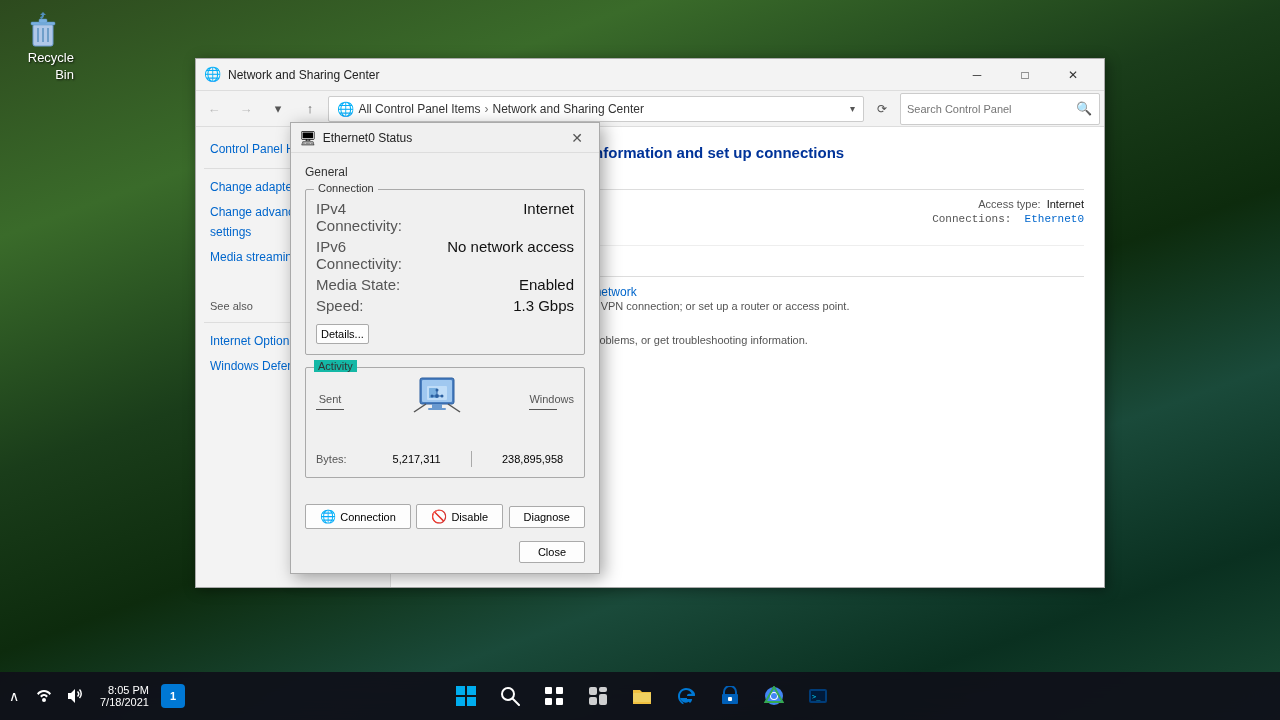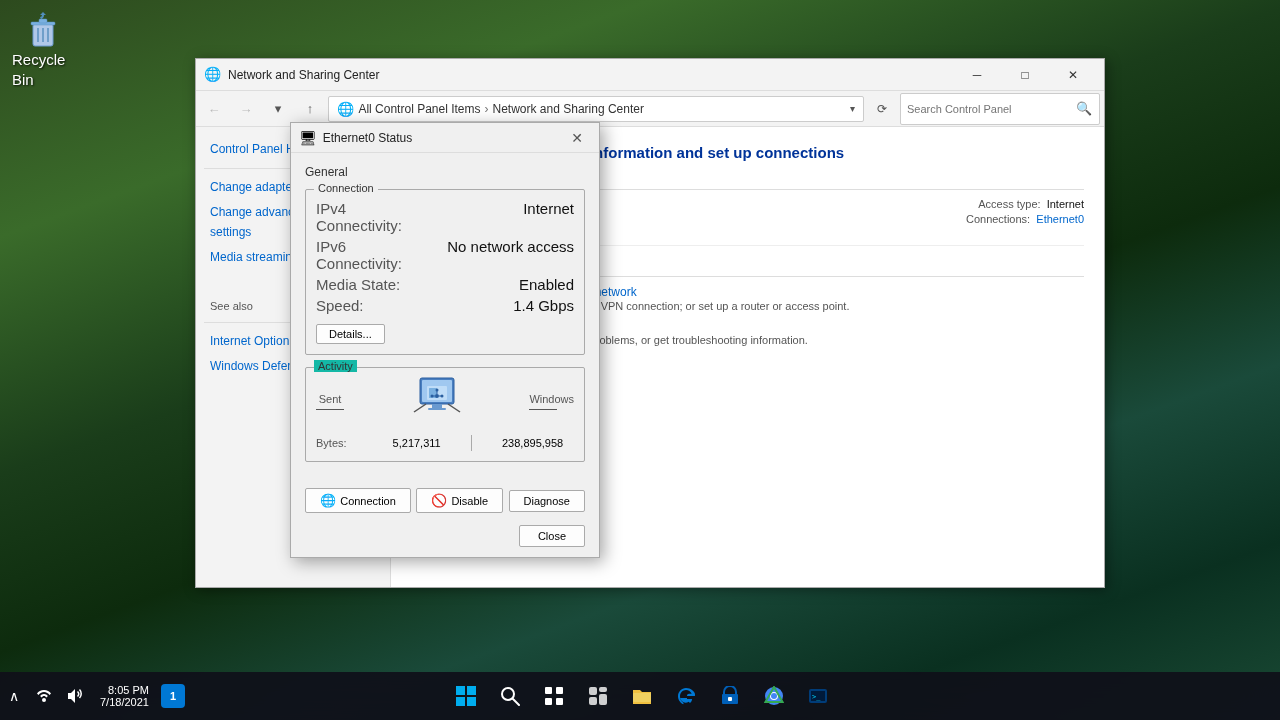--- a/index.html
+++ b/index.html
@@ -33,22 +33,22 @@
       padding: 4px;
       border-radius: 4px;
     }
     .desktop-icon .icon-img {
       width: 36px;
       height: 36px;
       margin-bottom: 2px;
     }
     .desktop-icon .icon-label {
       color: white;
-      font-size: 15px;
-      text-align: left;
+      font-size: 13px;
+      text-align: right;
       text-shadow: 1px 1px 2px rgba(0,0,0,0.8);
       line-height: 1.3;
     }
 
     
     .taskbar {
       position: absolute;
       bottom: 0;
       left: 0;
       width: 1280px;
@@ -397,21 +397,21 @@
     .info-table tr td {
       font-size: 15px;
       padding: 2px 0;
       vertical-align: top;
     }
     .info-table tr td:first-child { color: #555; width: 120px; }
     .info-table tr td:last-child { color: #111; text-align: right; font-weight: 500; }
 
     .details-btn {
       margin-top: 8px;
-      padding: 3px 12px;
+      padding: 3px 4px;
       background: #fdfdfd;
       border: 1px solid #aaa;
       font-size: 11px;
       cursor: pointer;
       border-radius: 2px;
     }
 
     .activity-section {
       border: 1px solid #aaa;
       border-radius: 2px;
@@ -446,21 +446,21 @@
       background: #555;
       display: inline-block;
     }
     .network-adapter-icon {
       font-size: 30px;
     }
     .activity-bytes-row {
       display: flex;
       align-items: center;
       justify-content: space-between;
-      margin-top: 8px;
+      margin-top: 24px;
     }
     .bytes-label { font-size: 11px; color: #555; }
     .bytes-sent { font-size: 11px; width: 80px; text-align: right; padding-right: 8px; }
     .bytes-divider { width: 1px; height: 16px; background: #aaa; }
     .bytes-recv { font-size: 11px; width: 80px; text-align: left; padding-left: 8px; }
 
     .dialog-footer {
       display: flex;
       justify-content: space-between;
       align-items: center;
@@ -576,21 +576,21 @@
         <p class="section-header">View your active networks</p>
 
         <div class="network-row">
           <div class="network-icon">🌐</div>
           <div class="network-info">
             <div class="network-name">Network</div>
             <div class="network-type">Private network</div>
           </div>
           <div class="network-right">
             <div style="font-size:11px;color:#555;">Access type: &nbsp;<span style="color:#111;">Internet</span></div>
-            <div style="font-size:11px;color:#555;margin-top:3px;">
+            <div style="font-size:11px;color:#555;margin-top:3px;font-family:Liberation Mono, monospace;">
               <span>Connections:</span>
               &nbsp;<a style="color:#0066cc;cursor:pointer;text-decoration:none;">Ethernet0</a>
             </div>
           </div>
         </div>
 
         <p class="section-header">Change your network settings</p>
 
         <div class="action-row">
           <div class="action-icon">🔌</div>
@@ -634,21 +634,21 @@
             <tr>
               <td>IPv6 Connectivity:</td>
               <td>No network access</td>
             </tr>
             <tr>
               <td>Media State:</td>
               <td>Enabled</td>
             </tr>
             <tr>
               <td>Speed:</td>
-              <td>1.4 Gbps</td>
+              <td>1.3 Gbps</td>
             </tr>
           </tbody>
             </table>
           <button class="details-btn">Details...</button>
         </div>
 
         <div class="activity-section">
           <span class="activity-section-label">Activity</span>
           <div class="activity-inner">
             <div class="activity-col">

